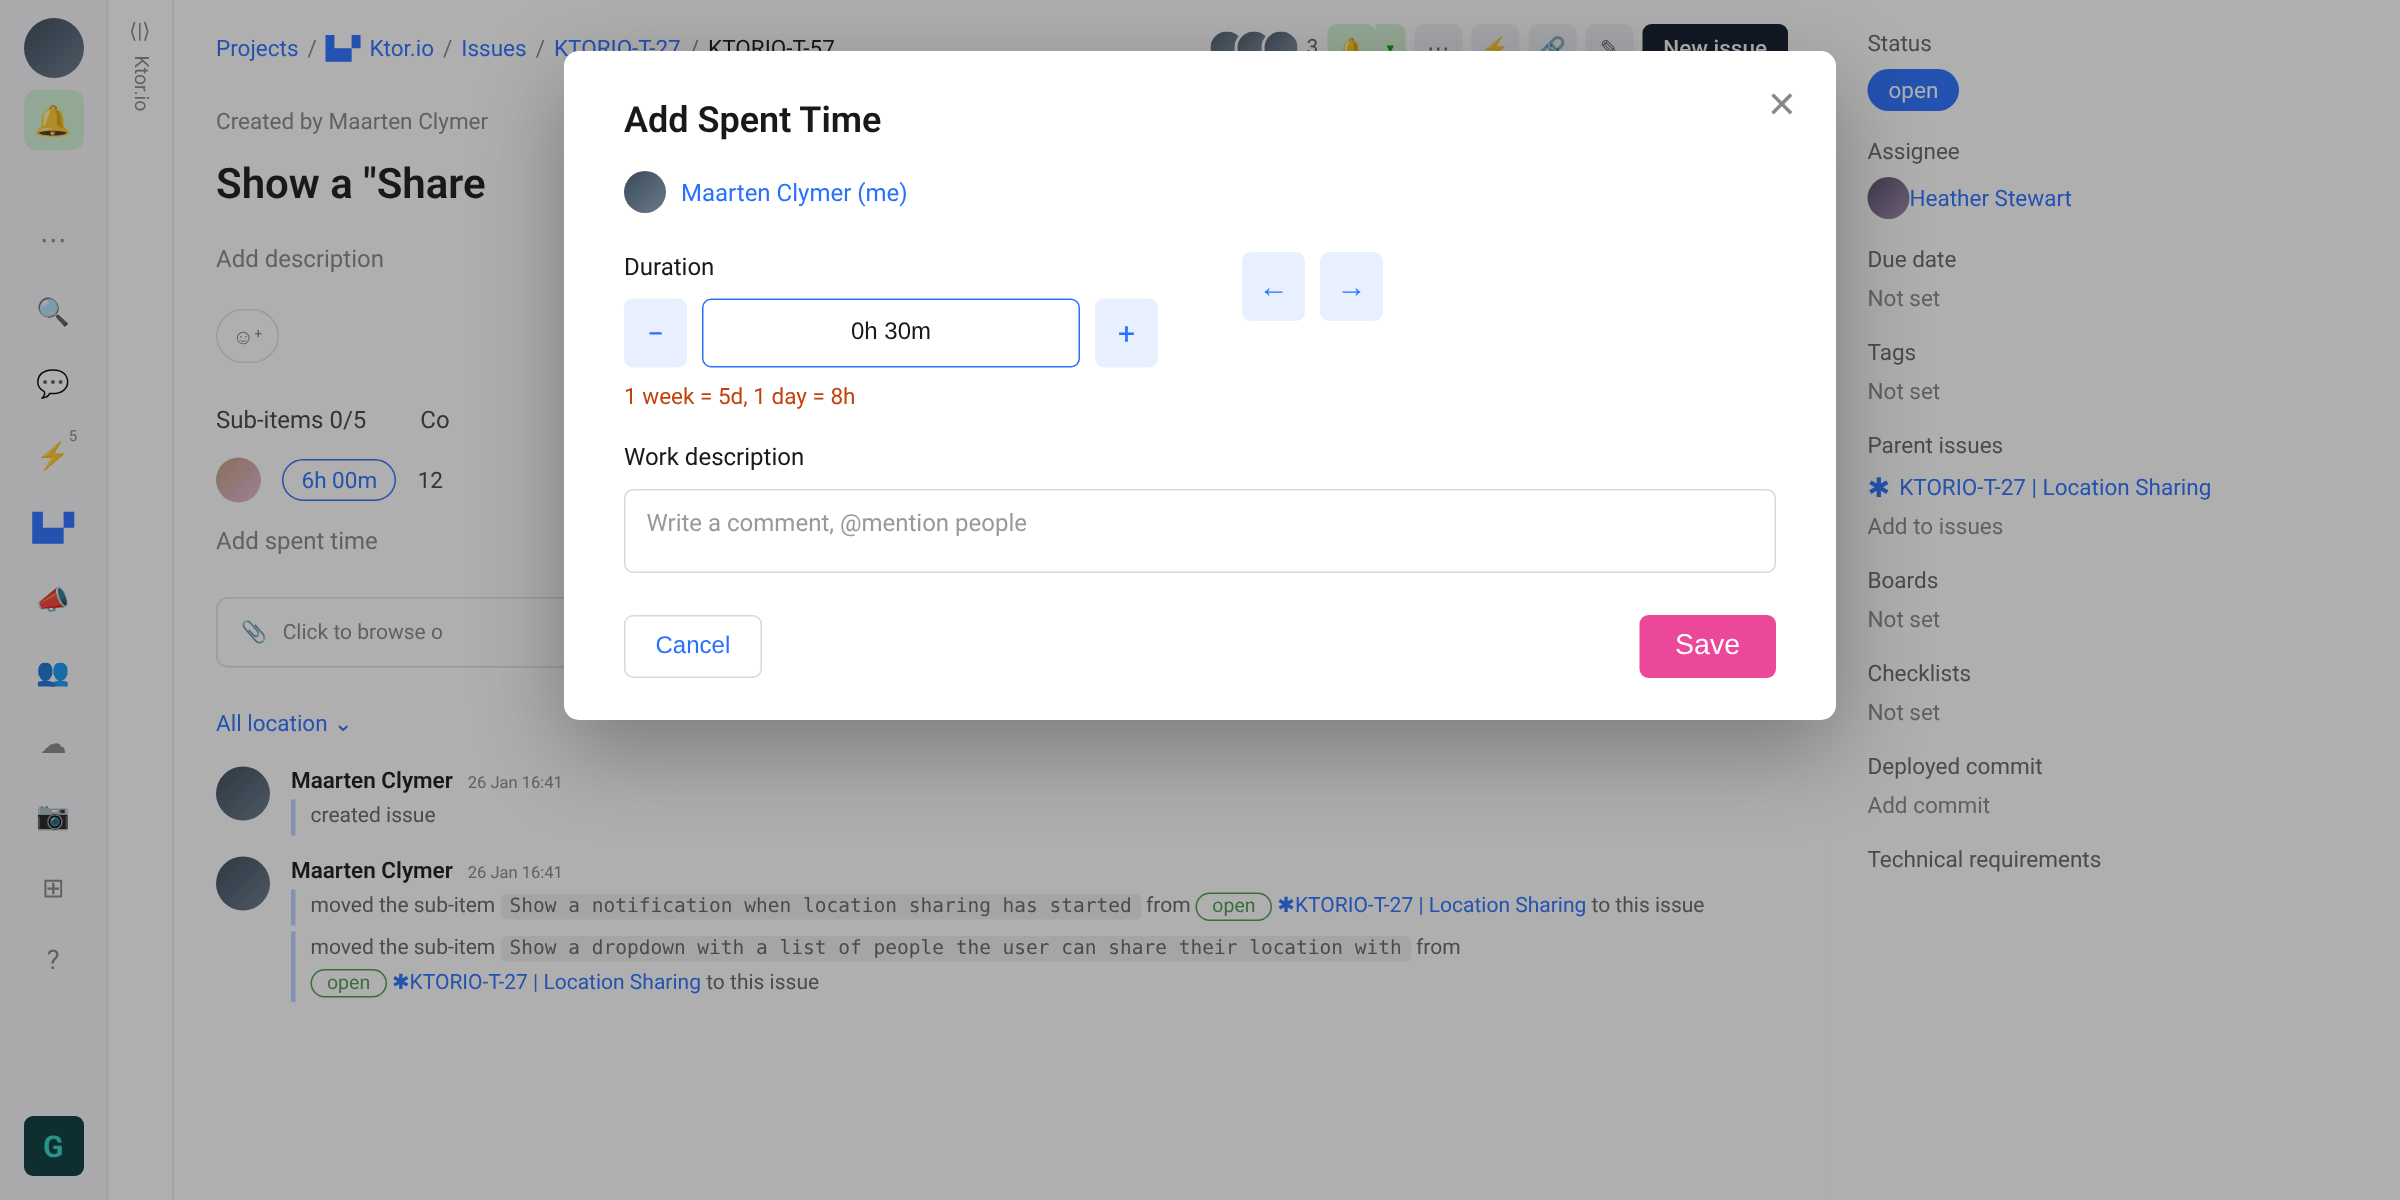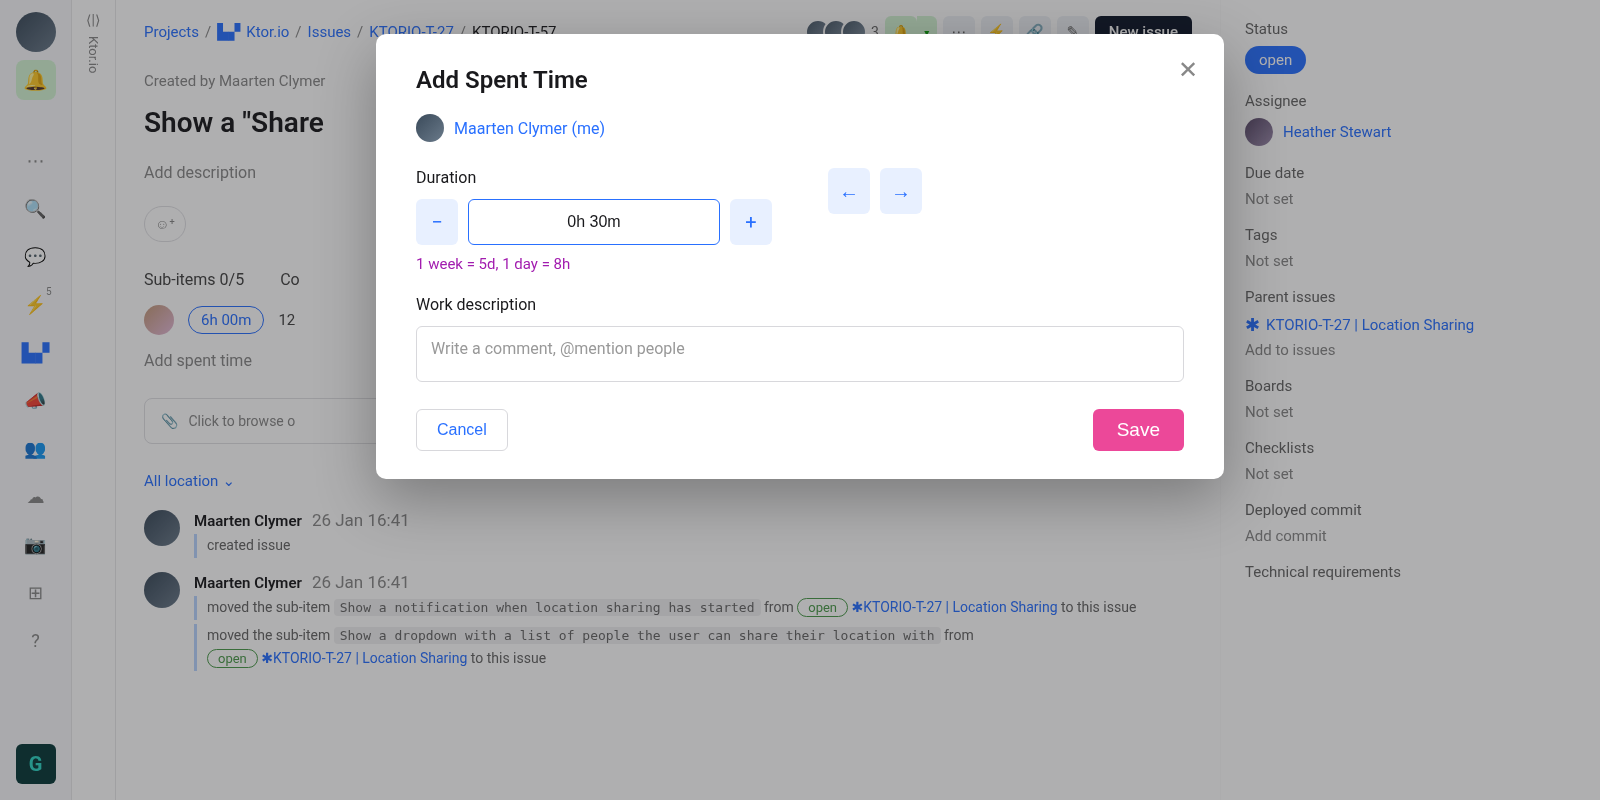--- a/index.html
+++ b/index.html
@@ -50,31 +50,31 @@
 .timerow .pill { border: 1px solid #2970ff; color: #2970ff; border-radius: 14px; padding: 4px 12px; font-size: 15px; }
 .timerow .date { color: #444; font-size: 15px; }
 .addspent { color: #888; font-size: 16px; margin-bottom: 28px; }
 .dropzone { border: 1px solid #e0e0e4; border-radius: 8px; padding: 14px 16px; color: #888; display: flex; align-items: center; gap: 10px; margin-bottom: 28px; }
 .filter { color: #2970ff; font-size: 15px; margin-bottom: 20px; display: flex; align-items: center; gap: 4px; }
 .msg { display: flex; gap: 14px; margin-bottom: 14px; }
 .msg .av3 { width: 36px; height: 36px; border-radius: 50%; background: linear-gradient(135deg,#3a4a5a,#6a7a8a); flex-shrink: 0; }
 .msg .body { flex: 1; }
 .msg .hdr { display: flex; gap: 10px; align-items: baseline; }
 .msg .name { font-weight: 600; font-size: 15px; }
-.msg .ts { color: #888; font-size: 17px; }
+.msg .ts { color: #888; font-size: 11px; }
 .msg .line { border-left: 3px solid #b8d4ff; padding-left: 10px; margin-top: 4px; color: #666; font-size: 14px; line-height: 1.7; }
 .msg .code { background: #f0f0f2; padding: 1px 6px; border-radius: 4px; font-family: ui-monospace, monospace; font-size: 13px; }
 .msg .pill2 { border: 1px solid #4a9a4a; color: #4a9a4a; border-radius: 12px; padding: 1px 10px; font-size: 13px; }
 .msg .link { color: #2970ff; }
 
 
 .side .lbl { color: #666; font-size: 15px; margin-bottom: 8px; margin-top: 18px; }
 .side .lbl:first-child { margin-top: 0; }
 .side .status { background: #2970ff; color: #fff; padding: 5px 14px; border-radius: 14px; display: inline-block; font-size: 15px; }
-.side .assignee { display: flex; align-items: center; gap: 10px; }
+.side .assignee { display: flex; align-items: center; }
 .side .assignee .av4 { width: 28px; height: 28px; border-radius: 50%; background: linear-gradient(135deg,#5a4a6a,#9a8aaa); }
 .side .assignee .nm { color: #2970ff; font-size: 15px; }
 .side .notset { color: #888; font-size: 15px; }
 .side .parent { color: #2970ff; font-size: 15px; display: flex; align-items: center; gap: 6px; }
 .side .parent .ast { color: #2970ff; font-size: 18px; }
 .side .addlink { color: #888; font-size: 15px; margin-top: 6px; }
 
 
 .overlay { position: absolute; inset: 0; background: rgba(25,25,28,0.35); display: flex; align-items: flex-start; justify-content: center; padding-top: 34px; z-index: 100; }
 .modal { background: #fff; width: 848px; border-radius: 10px; padding: 32px 40px 28px; box-shadow: 0 20px 60px rgba(0,0,0,0.3); position: relative; }
@@ -83,21 +83,21 @@
 .modal .user { display: flex; align-items: center; gap: 10px; margin-bottom: 26px; }
 .modal .user .av5 { width: 28px; height: 28px; border-radius: 50%; background: linear-gradient(135deg,#3a4a5a,#6a7a8a); }
 .modal .user .nm2 { color: #2970ff; font-size: 16px; }
 .modal .row { display: flex; gap: 56px; margin-bottom: 10px; }
 .modal .col { flex: 1; }
 .modal .flab { font-size: 16px; margin-bottom: 12px; display: block; }
 .modal .ctrls { display: flex; gap: 10px; align-items: center; }
 .modal .step { width: 42px; height: 46px; background: #e8f0ff; border-radius: 6px; display: flex; align-items: center; justify-content: center; color: #2970ff; font-size: 20px; cursor: pointer; }
 .modal .inp { flex: 1; height: 46px; border: 1.5px solid #2970ff; border-radius: 6px; text-align: center; font-size: 16px; color: #19191c; }
 .modal .inp2 { flex: 1; height: 46px; border: 1px solid #d8d8dc; border-radius: 6px; text-align: center; font-size: 16px; color: #2970ff; display: flex; align-items: center; justify-content: center; }
-.modal .hint { color: #a21caf; font-size: 15px; margin-top: 10px; }
+.modal .hint { color: #c2410c; font-size: 15px; margin-top: 10px; }
 .modal .hint2 { color: #888; font-size: 15px; margin-top: 10px; text-align: center; }
 .modal .wlab { font-size: 16px; margin-top: 22px; margin-bottom: 12px; }
 .modal .comment { width: 100%; height: 56px; border: 1px solid #d8d8dc; border-radius: 6px; padding: 12px 14px; font-size: 16px; resize: none; font-family: inherit; }
 .modal .comment::placeholder { color: #999; }
 .modal .actions { display: flex; justify-content: space-between; margin-top: 24px; }
 .modal .cancel { border: 1px solid #d8d8dc; background: #fff; color: #2970ff; padding: 10px 20px; border-radius: 6px; font-size: 16px; cursor: pointer; }
 .modal .save { background: #ec4899; color: #fff; padding: 10px 24px; border-radius: 6px; font-size: 19px; border: none; cursor: pointer; }
 </style>
 </head>
 <body>

